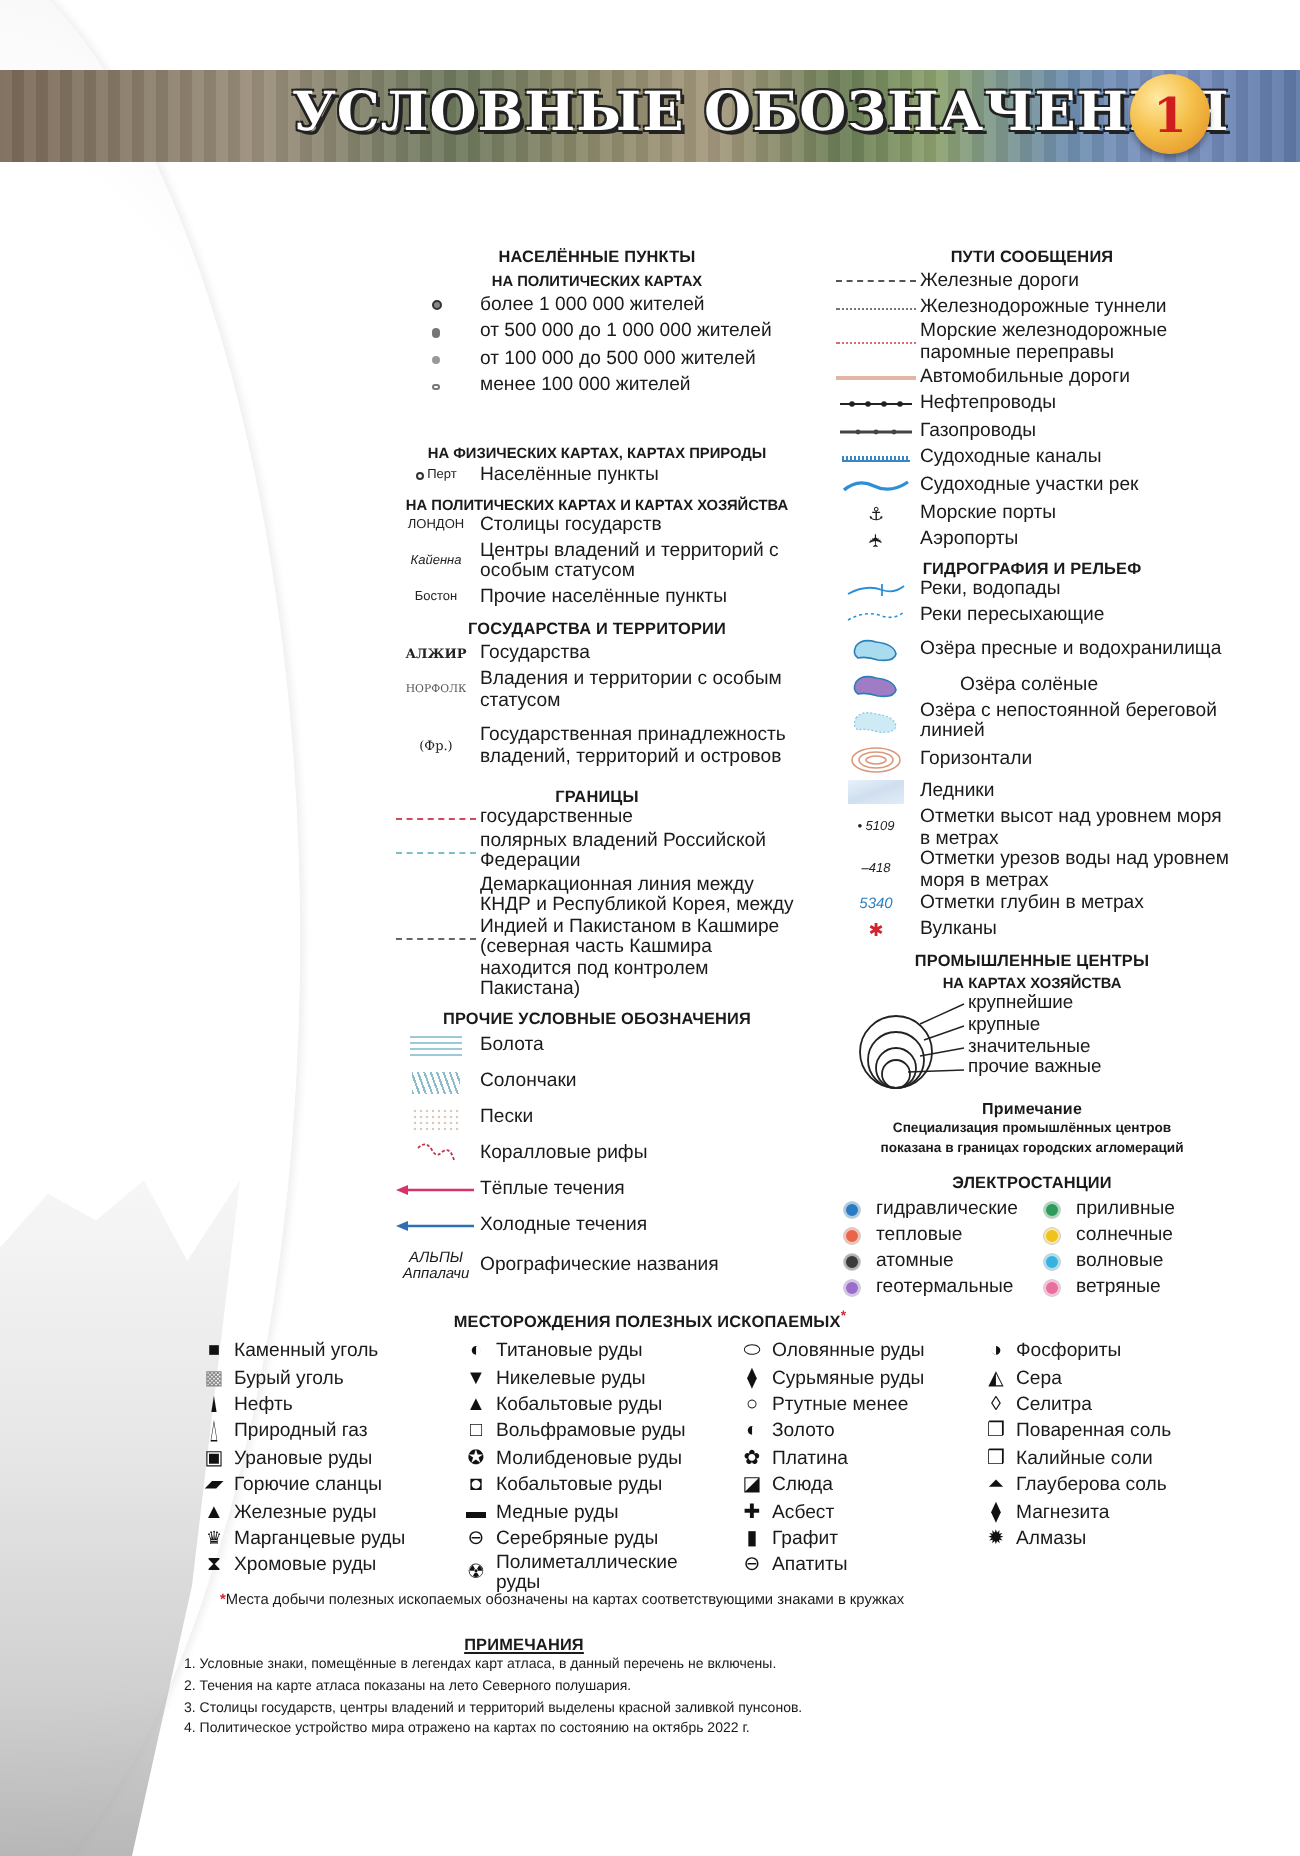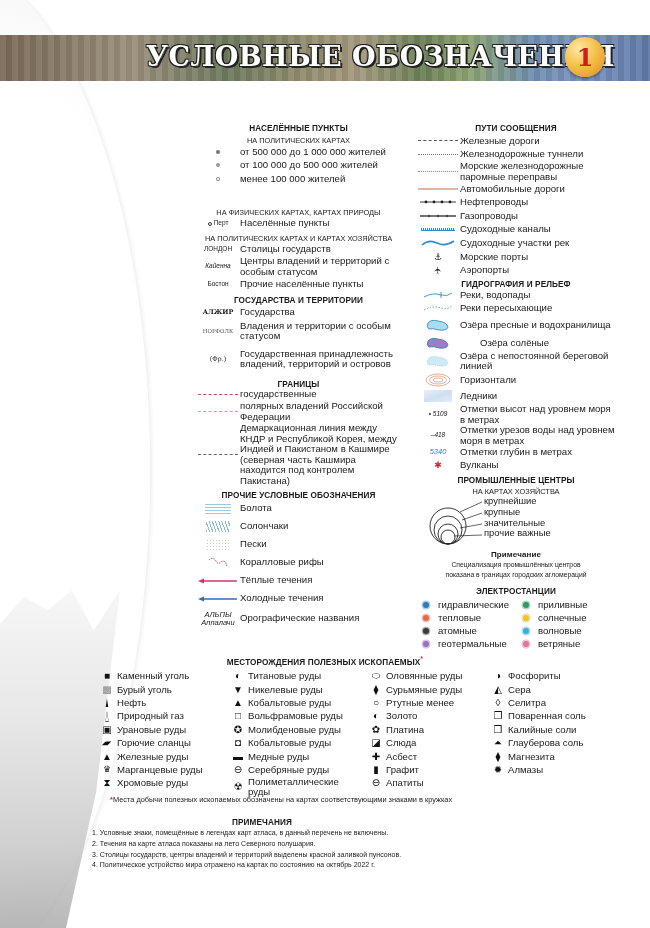--- a/index.html
+++ b/index.html
@@ -20,21 +20,21 @@
     background: linear-gradient(90deg, #7b6a58 0%, #8c7f6d 12%, #9c8f7c 20%, #6e7a5e 35%, #8d8a6b 45%, #a69a7f 55%, #6c7f57 65%, #8ea36f 72%, #6f8fb0 82%, #7c93c2 90%, #5f7aa8 100%); }
   .banner::before { content: ""; position: absolute; inset: 0;
     background: repeating-linear-gradient(90deg, rgba(255,255,255,0.06) 0 6px, rgba(0,0,0,0.06) 6px 12px); }
   .banner-title { position: absolute; left: 146px; top: 6px; font-family: "DejaVu Serif", serif; font-weight: bold; font-size: 27px;
     letter-spacing: 0.5px; color: #fff; text-shadow: 2px 2px 0 #222, -1px -1px 0 #222, 1px -1px 0 #222, -1px 1px 0 #222; white-space: nowrap; }
   .banner-badge { position: absolute; left: 565px; top: 37px; width: 40px; height: 40px; border-radius: 50%;
     background: radial-gradient(circle at 35% 30%, #ffe9a3 0%, #f5c04a 45%, #e08a1e 100%); box-shadow: 0 2px 3px rgba(0,0,0,0.35);
     display: flex; align-items: center; justify-content: center; font-family: "DejaVu Serif", serif; font-weight: bold; font-size: 24px; color: #d01d1d; }
 
   .h { font-weight: bold; font-size: 8.2px; text-align: center; letter-spacing: 0.1px; font-family: "Liberation Sans", sans-serif; }
-  .sub { font-size: 7.4px; text-align: center; font-family: "Liberation Sans", sans-serif; }
+  .sub { font-size: 7.4px; text-align: center; font-family: "Liberation Sans", sans-serif; font-weight: bold; }
   .row { display: flex; align-items: center; font-size: 9.6px; line-height: 10.5px; }
   .row .sym { flex: 0 0 auto; display: flex; align-items: center; justify-content: center; }
   .row .lbl { flex: 1 1 auto; }
 
   
   .colA { position: absolute; left: 196px; top: 122px; width: 205px; }
   .colB { position: absolute; left: 416px; top: 122px; width: 200px; }
 
   .colA .sym { width: 44px; }
   .colB .sym { width: 44px; }
@@ -45,21 +45,21 @@
   .line { width: 40px; height: 0; }
 
   
   .minerals-title { position: absolute; left: 0; width: 650px; top: 655px; text-align: center; }
   .mcol { position: absolute; top: 669px; }
   .mrow { display: flex; align-items: center; height: 13.4px; font-size: 9.6px; }
   .mrow .ic { width: 20px; display: flex; align-items: center; justify-content: center; font-size: 10px; color: #111; }
   .star { color: #d2252f; font-weight: bold; }
 
   .footnote { position: absolute; left: 110px; top: 795px; font-size: 7.4px; }
-  .notes-title { position: absolute; left: 0; width: 524px; top: 818px; text-align: center; }
+  .notes-title { position: absolute; left: 0; width: 524px; top: 818px; text-align: center; text-decoration: underline; }
   .notes { position: absolute; left: 92px; top: 828px; font-size: 7px; line-height: 10.8px; }
 
   .es-row { display: flex; font-size: 9.6px; height: 13px; align-items: center; }
   .es-cell { display: flex; align-items: center; width: 100px; }
   .es-dot { width: 8px; height: 8px; border-radius: 50%; margin: 0 8px 0 6px; border: 1.5px solid rgba(255,255,255,0.6); box-shadow: 0 0 0 0.5px rgba(0,0,0,0.2); }
 </style>
 </head>
 <body>
 
 <div class="left-bg">
@@ -69,20 +69,26 @@
 
 <div class="banner">
   <div class="banner-title">УСЛОВНЫЕ ОБОЗНАЧЕНИЯ</div>
 </div>
 <div class="banner-badge">1</div>
 
 <div class="colA">
   <div class="h" style="margin-top:2px;">НАСЕЛЁННЫЕ ПУНКТЫ</div>
   <div class="sub" style="margin-top:3px;">НА ПОЛИТИЧЕСКИХ КАРТАХ</div>
 
+  <div class="row" style="height:13.5px; margin-top:1px;">
+    <span class="sym">
+        <span class="dot" style="width:5px;height:5px;border:1px solid #333;background:#888;"></span>
+      </span>
+    <span class="lbl">более 1 000 000 жителей</span>
+  </div>
   <div class="row" style="height:13.5px;">
     <span class="sym">
         <span class="dot" style="width:4.5px;height:4.5px;background:#777;"></span>
       </span>
     <span class="lbl">от 500 000 до 1 000 000 жителей</span>
   </div>
   <div class="row" style="height:13.5px;">
     <span class="sym">
         <span class="dot" style="width:4px;height:4px;background:#999;"></span>
       </span>

